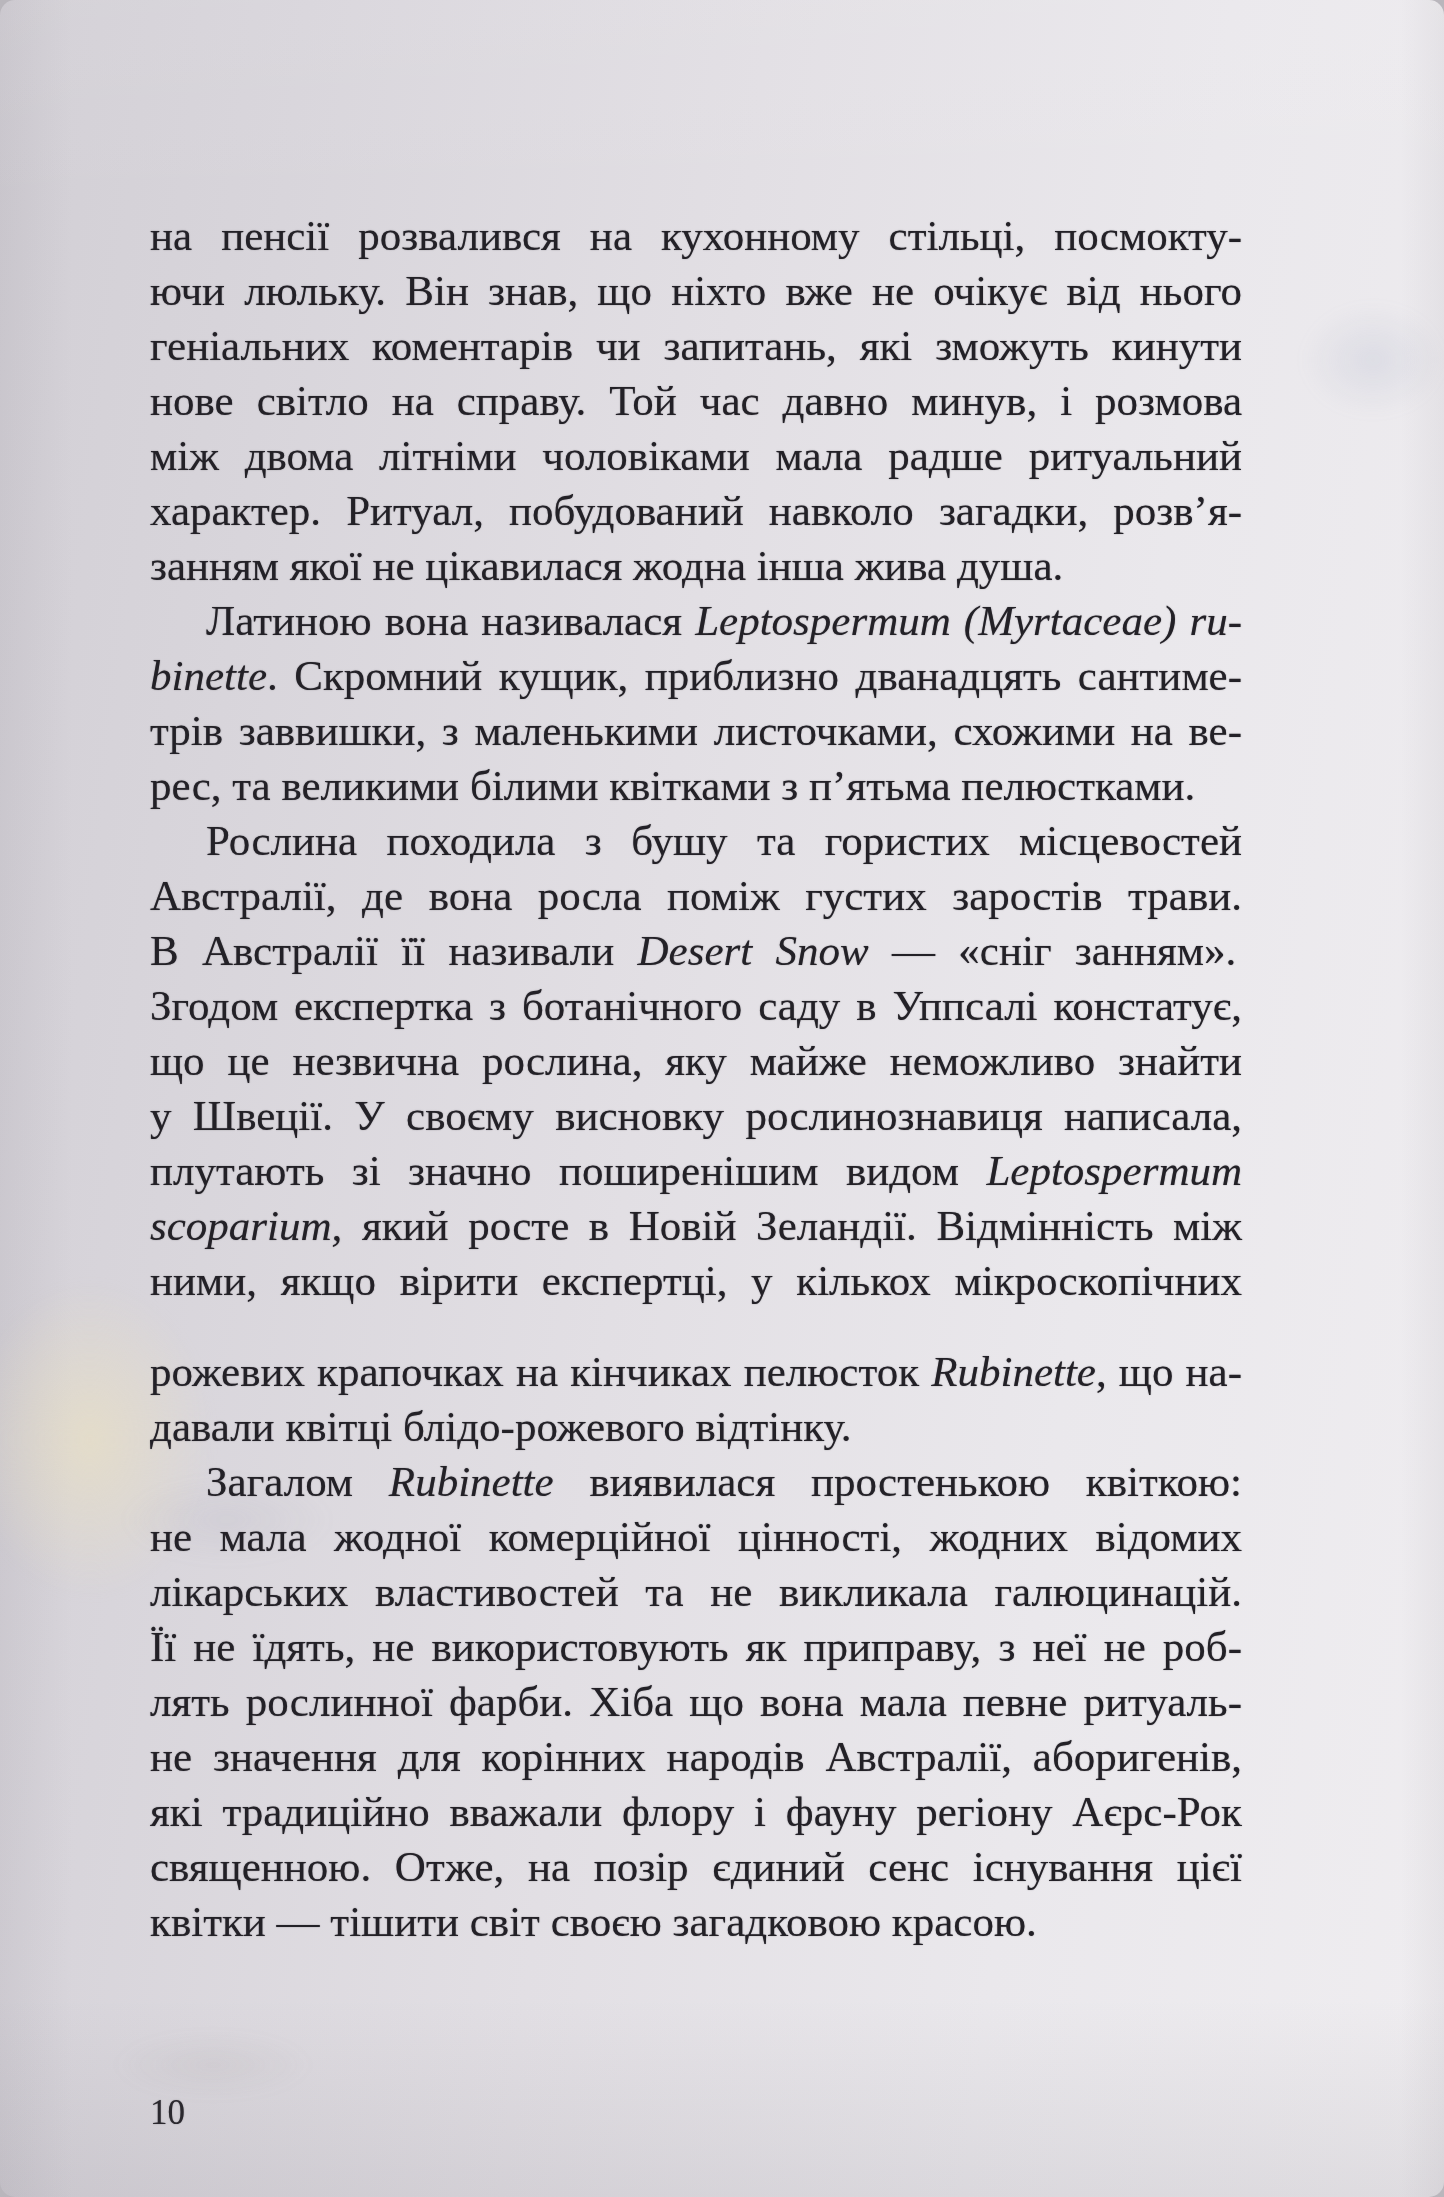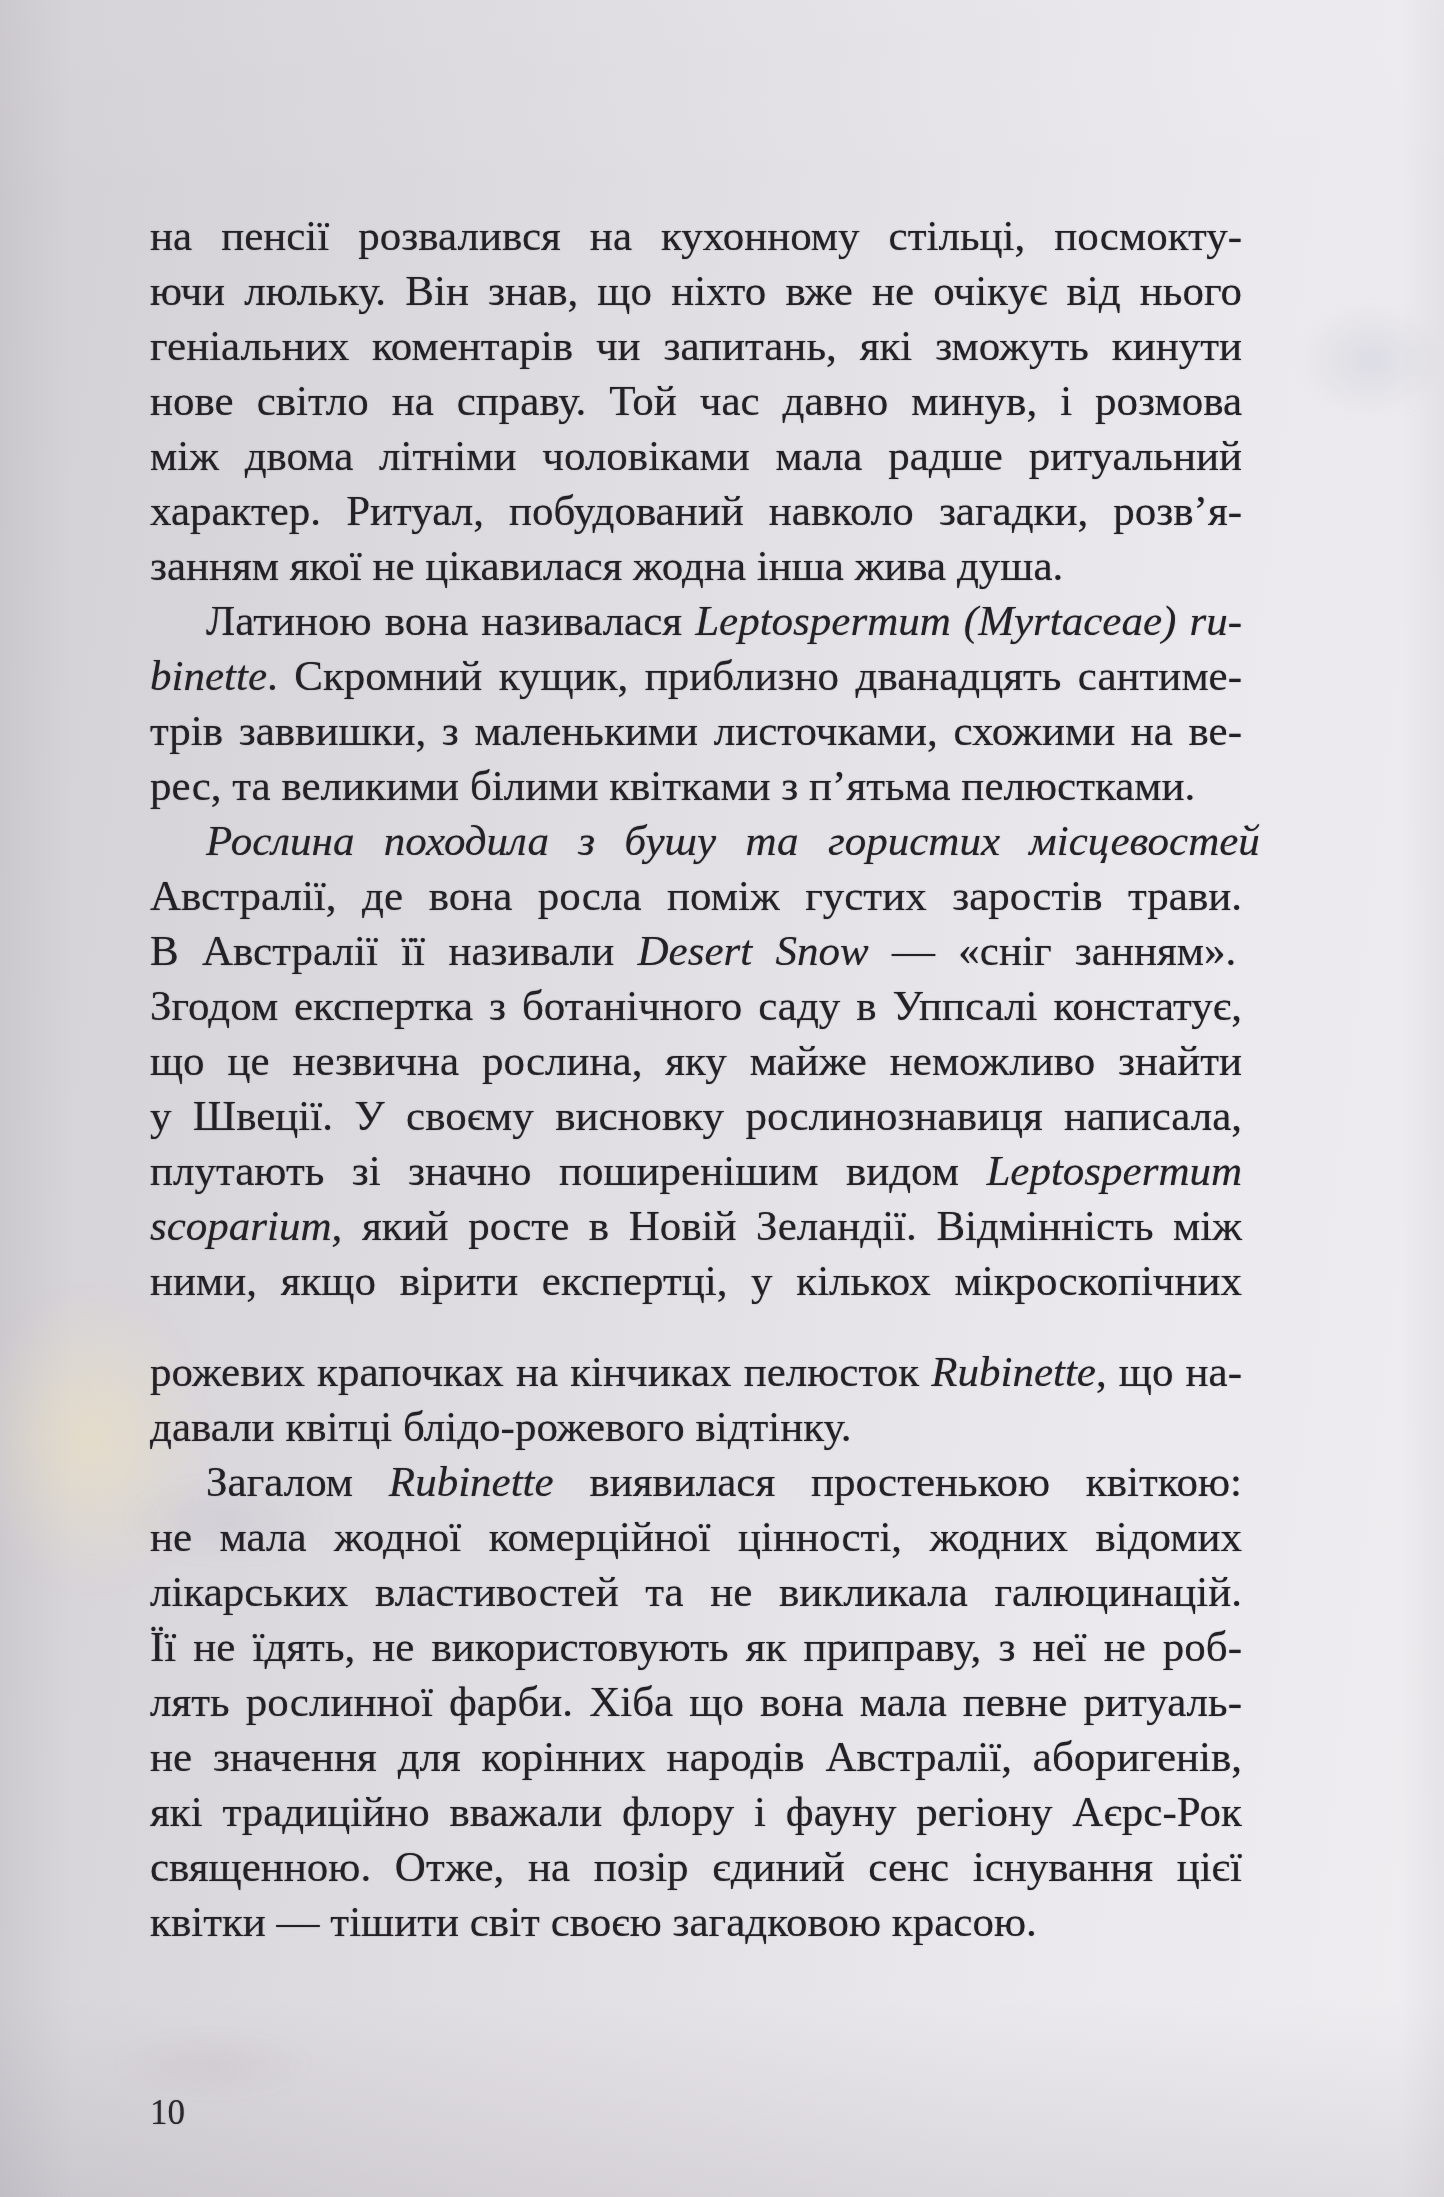--- a/index.html
+++ b/index.html
@@ -11,20 +11,21 @@
   .photo {
     position: relative;
     width: 1444px; height: 2197px;
     overflow: hidden;
     background:
       linear-gradient(180deg, rgba(255,255,255,0.06) 0%, rgba(255,255,255,0) 10%),
       linear-gradient(0deg, rgba(104,99,110,0.12) 0%, rgba(104,99,110,0) 9%),
       linear-gradient(90deg, rgba(118,112,124,0.10) 0%, rgba(118,112,124,0) 5%),
       linear-gradient(270deg, rgba(118,112,124,0.08) 0%, rgba(118,112,124,0) 3%),
       linear-gradient(97deg, #d2cfd5 0%, #d8d5db 18%, #e2dfe4 45%, #eae8ec 72%, #efedf0 100%);
+    border-radius: 15px;
   }
   
   .glow-warm {
     position: absolute; left: -80px; top: 1220px; width: 340px; height: 440px;
     background: radial-gradient(closest-side, rgba(238,227,188,0.55), rgba(238,227,188,0) 72%);
     filter: blur(6px);
   }
   .bleed-right {
     position: absolute; left: 1278px; top: 285px; width: 190px; height: 150px;
     background: radial-gradient(closest-side, rgba(140,152,182,0.16), rgba(140,152,182,0) 75%);
@@ -75,21 +76,21 @@
       <div class="line" style="word-spacing: 8.41563px;"><span class="inner"><span>ючи люльку. Він знав, що ніхто вже не очікує від нього</span></span></div>
       <div class="line" style="word-spacing: 12.1797px;"><span class="inner"><span>геніальних коментарів чи запитань, які зможуть кинути</span></span></div>
       <div class="line" style="word-spacing: 12.25px;"><span class="inner"><span>нове світло на справу. Той час давно минув, і розмова</span></span></div>
       <div class="line" style="word-spacing: 15.0911px;"><span class="inner"><span>між двома літніми чоловіками мала радше ритуальний</span></span></div>
       <div class="line" style="word-spacing: 14.325px;"><span class="inner"><span>характер. Ритуал, побудований навколо загадки, розв’я-</span></span></div>
       <div class="line last"><span class="inner"><span>занням якої не цікавилася жодна інша жива душа.</span></span></div>
       <div class="line indent" style="word-spacing: 2.34375px;"><span class="inner"><span>Латиною вона називалася </span><em>Leptospermum (Myrtaceae) ru-</em></span></div>
       <div class="line" style="word-spacing: 5.72813px;"><span class="inner"><em>binette</em><span>. Скромний кущик, приблизно дванадцять сантиме-</span></span></div>
       <div class="line" style="word-spacing: 4.8817px;"><span class="inner"><span>трів заввишки, з маленькими листочками, схожими на ве-</span></span></div>
       <div class="line last"><span class="inner"><span>рес, та великими білими квітками з п’ятьма пелюстками.</span></span></div>
-      <div class="line indent" style="word-spacing: 18.638px; font-style: italic;"><span class="inner"><span>Рослина походила з бушу та гористих місцевостей</span></span></div>
+      <div class="line indent" style="word-spacing: 18.638px;"><span class="inner"><span>Рослина походила з бушу та гористих місцевостей</span></span></div>
       <div class="line" style="word-spacing: 14.7969px;"><span class="inner"><span>Австралії, де вона росла поміж густих заростів трави.</span></span></div>
       <div class="line" style="word-spacing: 12.5859px;"><span class="inner"><span>В Австралії її називали </span><em>Desert Snow</em><span> — «сніг занням».</span></span></div>
       <div class="line" style="word-spacing: 5.14732px;"><span class="inner"><span>Згодом експертка з ботанічного саду в Уппсалі констатує,</span></span></div>
       <div class="line" style="word-spacing: 12.1116px;"><span class="inner"><span>що це незвична рослина, яку майже неможливо знайти</span></span></div>
       <div class="line" style="word-spacing: 10.5625px;"><span class="inner"><span>у Швеції. У своєму висновку рослинознавиця написала,</span></span></div>
       <div class="line" style="word-spacing: 16.6562px;"><span class="inner"><span>плутають зі значно поширенішим видом </span><em>Leptospermum</em></span></div>
       <div class="line" style="word-spacing: 8.84152px;"><span class="inner"><em>scoparium,</em><span> який росте в Новій Зеландії. Відмінність між</span></span></div>
       <div class="line" style="word-spacing: 12.9271px;"><span class="inner"><span>ними, якщо вірити експертці, у кількох мікроскопічних</span></span></div>
       <div class="line" style="word-spacing: 1.37946px; margin-top: 36px;"><span class="inner"><span>рожевих крапочках на кінчиках пелюсток </span><em>Rubinette</em><span>, що на-</span></span></div>
       <div class="line last"><span class="inner"><span>давали квітці блідо-рожевого відтінку.</span></span></div>

